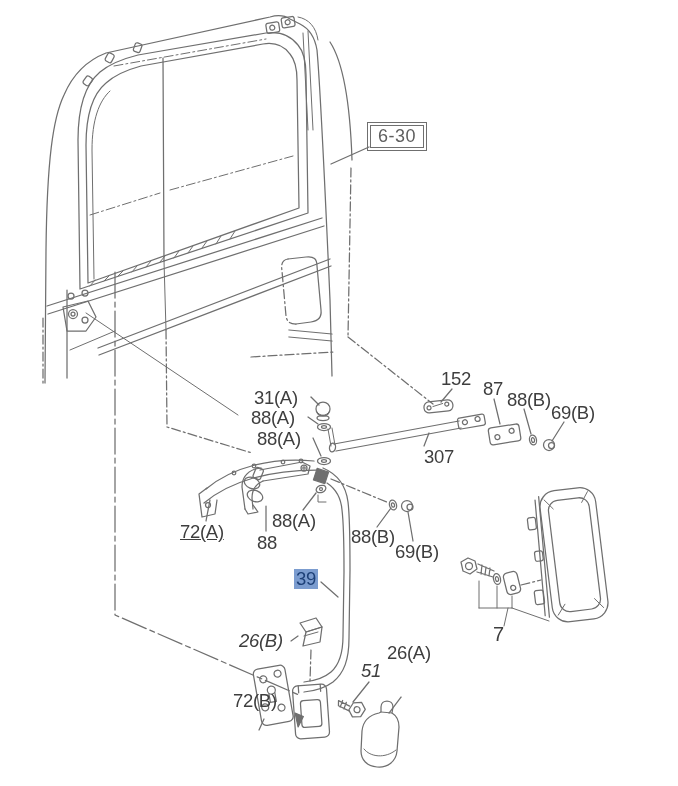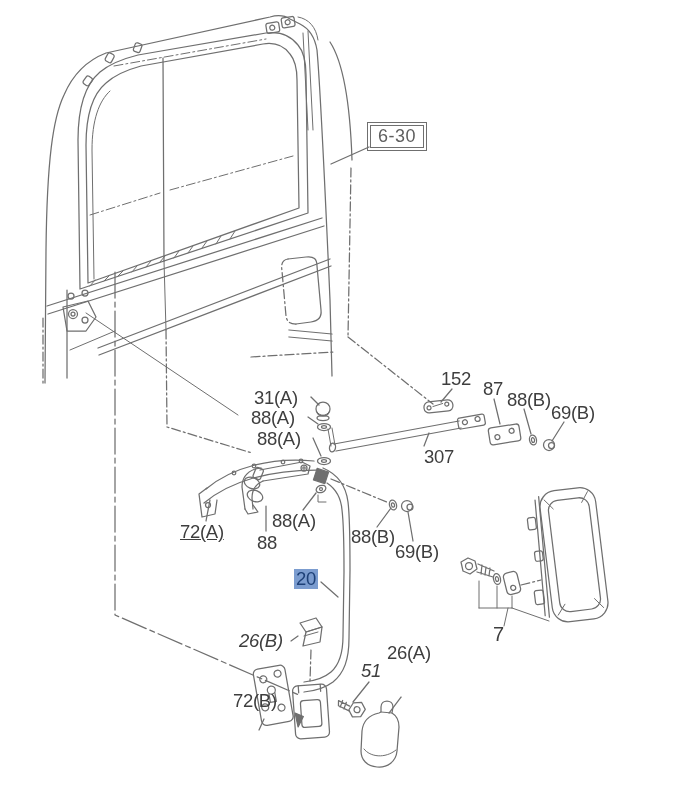--- a/index.html
+++ b/index.html
@@ -273,20 +273,20 @@
   <div class="lbl" style="left:441px;top:369px;">152</div>
   <div class="lbl" style="left:483px;top:379px;">87</div>
   <div class="lbl" style="left:507px;top:390px;">88(B)</div>
   <div class="lbl" style="left:551px;top:403px;">69(B)</div>
   <div class="lbl" style="left:402px;top:447px;margin-left:22px;">307</div>
   <div class="lbl" style="left:180px;top:522px;text-decoration:underline;">72(A)</div>
   <div class="lbl" style="left:257px;top:533px;">88</div>
   <div class="lbl" style="left:272px;top:511px;">88(A)</div>
   <div class="lbl" style="left:351px;top:527px;">88(B)</div>
   <div class="lbl" style="left:395px;top:542px;">69(B)</div>
-  <div class="lbl hl" style="left:294px;top:569px;">20</div>
+  <div class="lbl hl" style="left:294px;top:569px;">39</div>
   <div class="lbl" style="left:239px;top:631px;font-style:italic;">26(B)</div>
   <div class="lbl" style="left:361px;top:661px;font-style:italic;">51</div>
   <div class="lbl" style="left:387px;top:643px;">26(A)</div>
   <div class="lbl" style="left:233px;top:691px;">72(B)</div>
   <div class="lbl" style="left:493px;top:624px;font-size:20px;">7</div>
 
 </div>
 
 </body></html>

